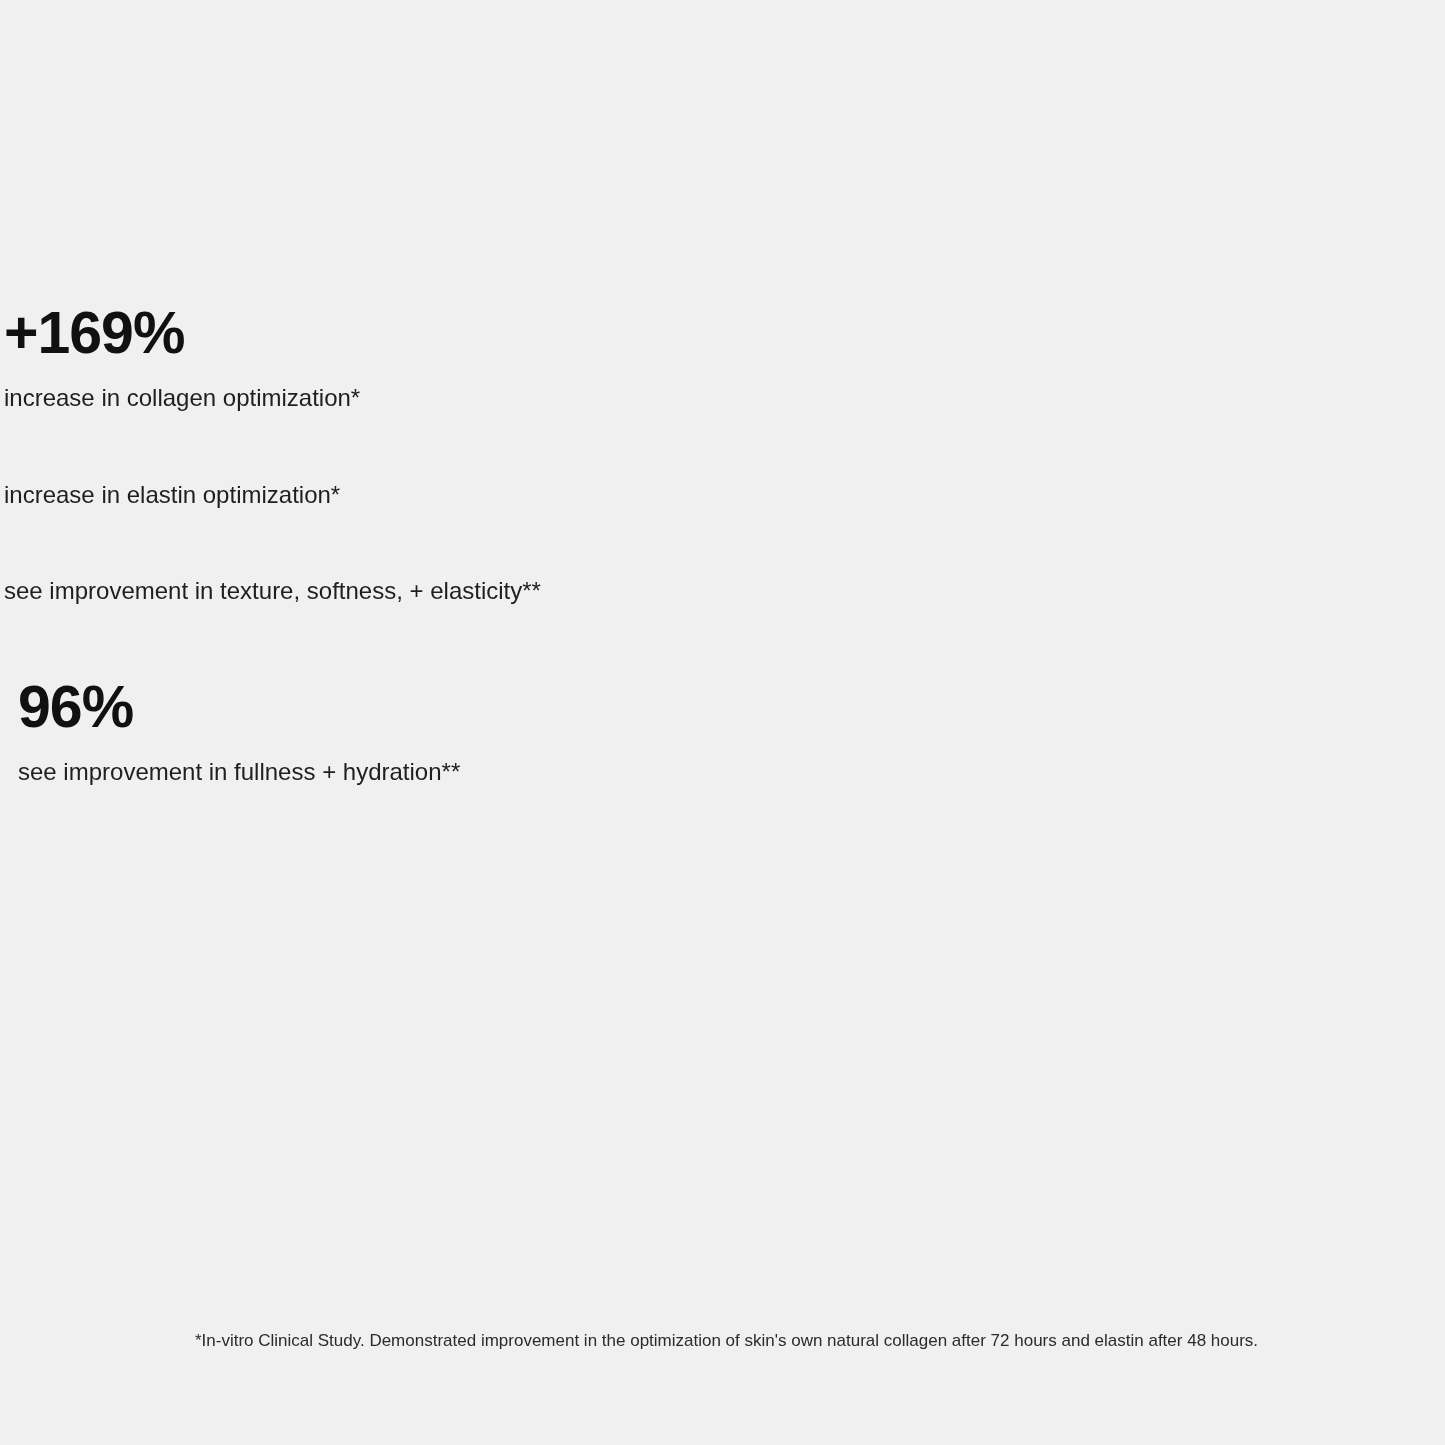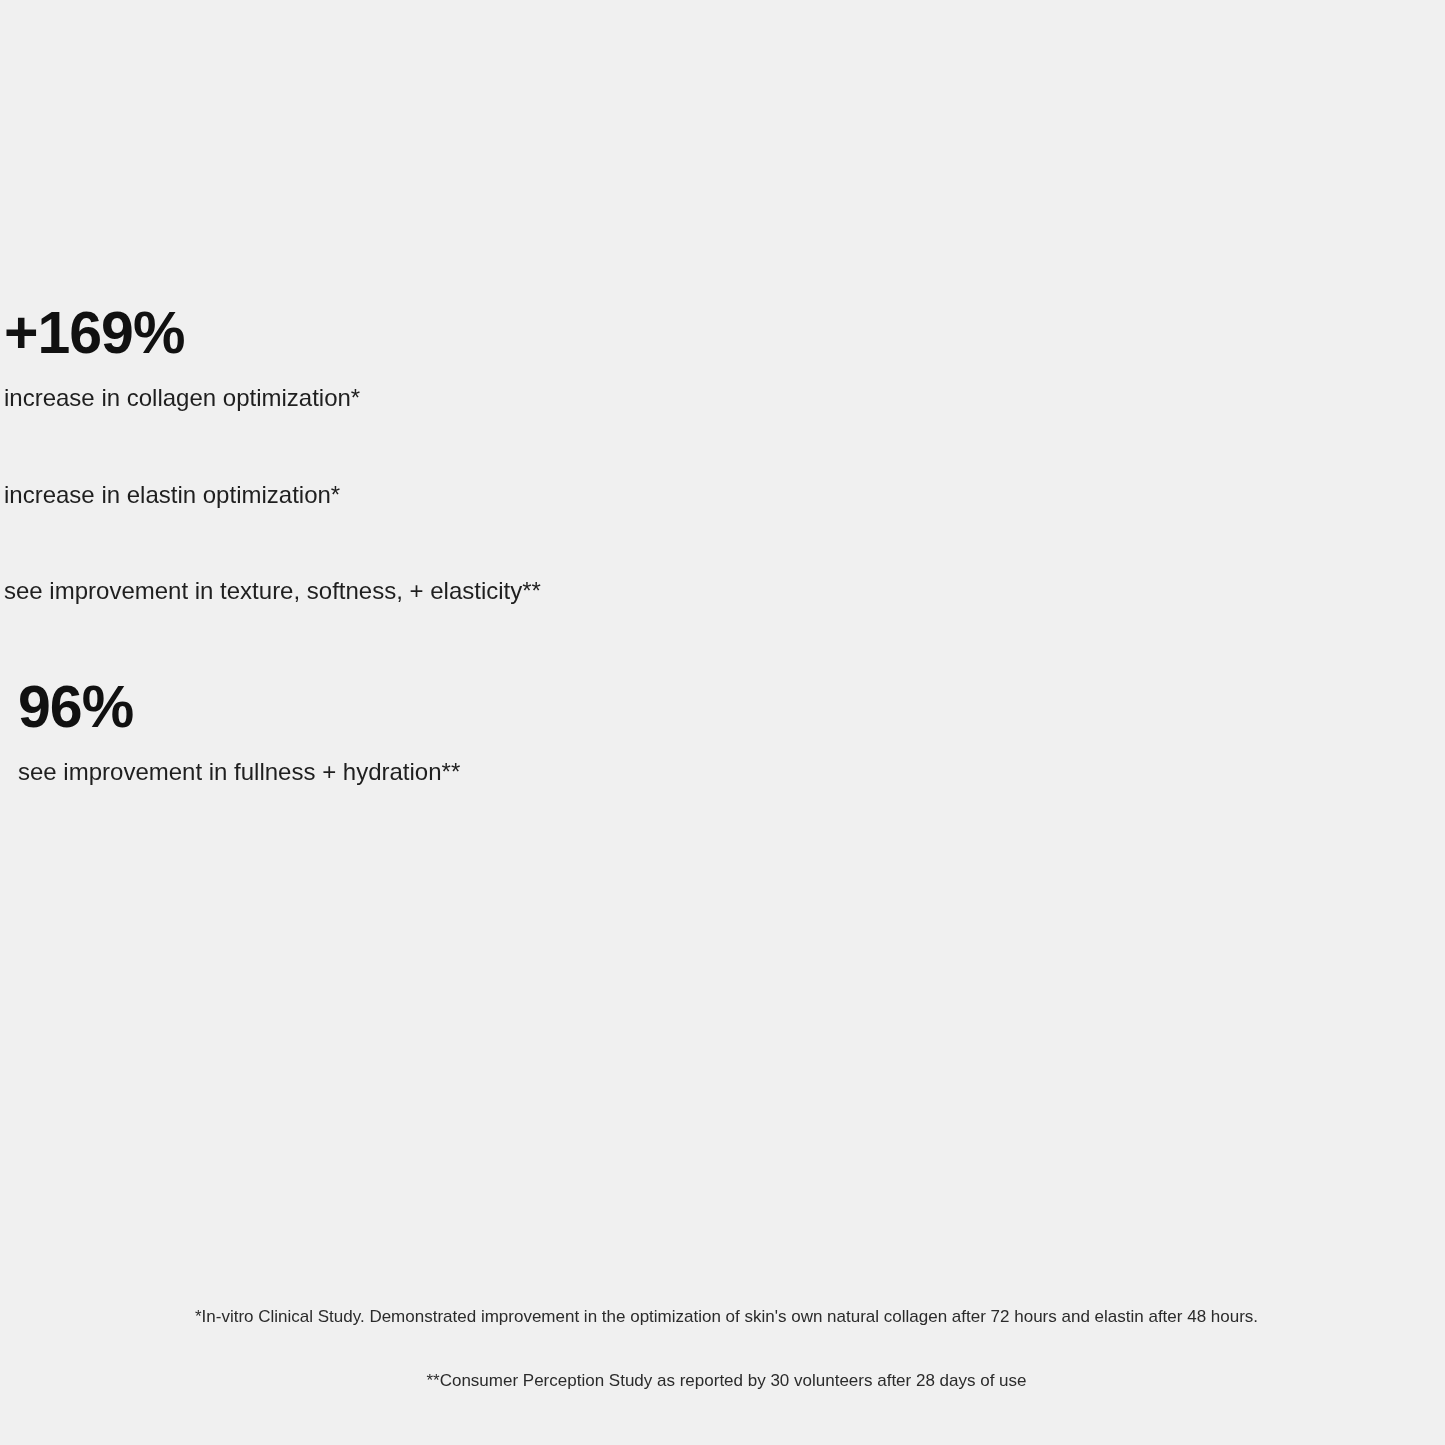--- a/index.html
+++ b/index.html
@@ -91,16 +91,15 @@
 
     <div class="stat-block">
       <div class="stat-value">96%</div>
       <div class="stat-label">see improvement in fullness + hydration**</div>
     </div>
 
   </div>
 
   <div class="footnotes">
     <div class="footnote first">*In-vitro Clinical Study. Demonstrated improvement in the optimization of skin's own natural collagen after 72 hours and elastin after 48 hours.</div>
-    <div class="footnote">**Consumer Perception Study as reported by 30 volunteers after 28 days of use</div>
   </div>
 
 </div>
 
 </body></html>

